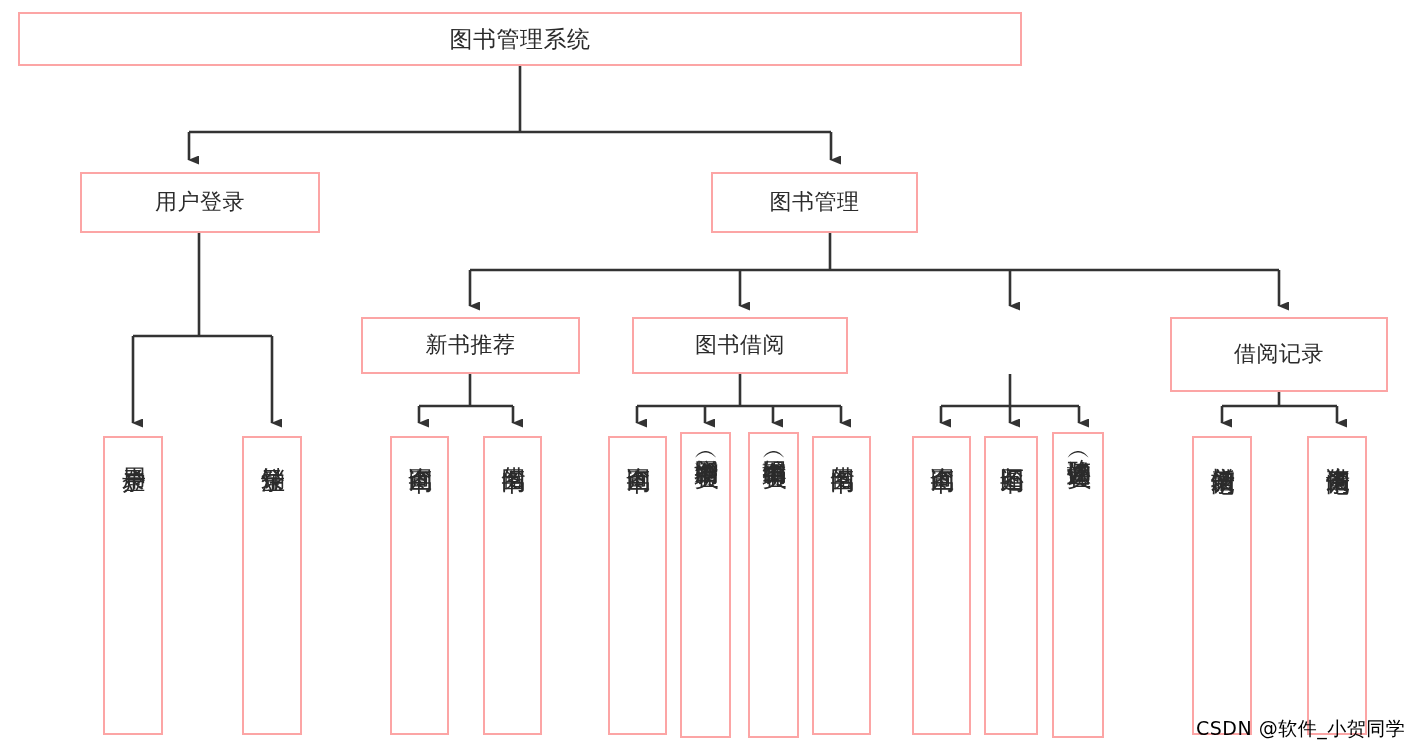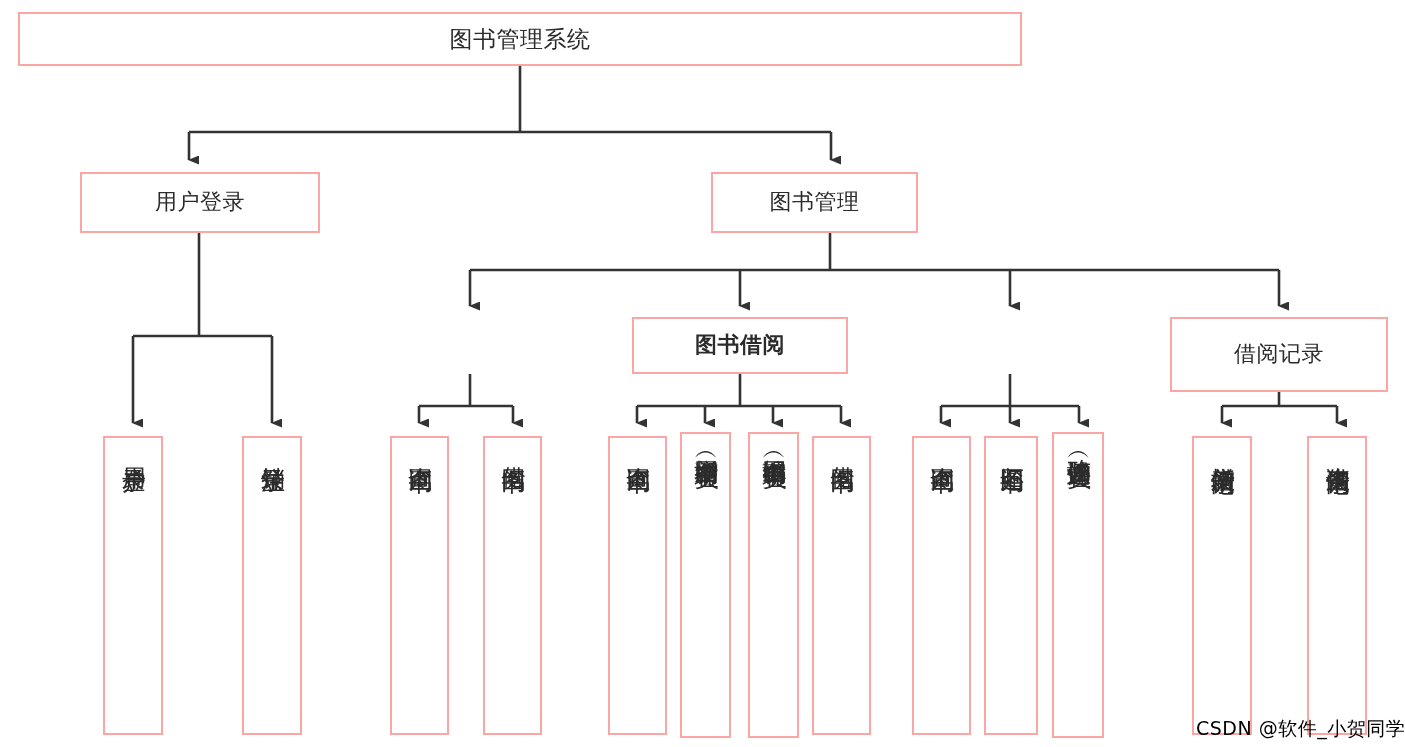--- a/index.html
+++ b/index.html
@@ -135,21 +135,24 @@
     <span class="node-label">图书管理系统</span>
   </div>
 
   <div class="node h" style="left:80px; top:172px; width:240px; height:61px;">
     <span class="node-label">用户登录</span>
   </div>
   <div class="node h" style="left:711px; top:172px; width:207px; height:61px;">
     <span class="node-label">图书管理</span>
   </div>
 
-  <div class="node h" style="left:632px; top:317px; width:216px; height:57px;font-weight:bold;">
+  <div class="node h" style="left:361px; top:317px; width:219px; height:57px;">
+    <span class="node-label">新书推荐</span>
+  </div>
+  <div class="node h" style="left:632px; top:317px; width:216px; height:57px;">
     <span class="node-label">图书借阅</span>
   </div>
   <div class="node h" style="left:1170px; top:317px; width:218px; height:75px;">
     <span class="node-label">借阅记录</span>
   </div>
 
   <div class="node v" style="left:103px; top:436px; width:60px; height:299px;">
     <span class="node-label">用户登录</span>
   </div>
   <div class="node v" style="left:242px; top:436px; width:60px; height:299px;">

